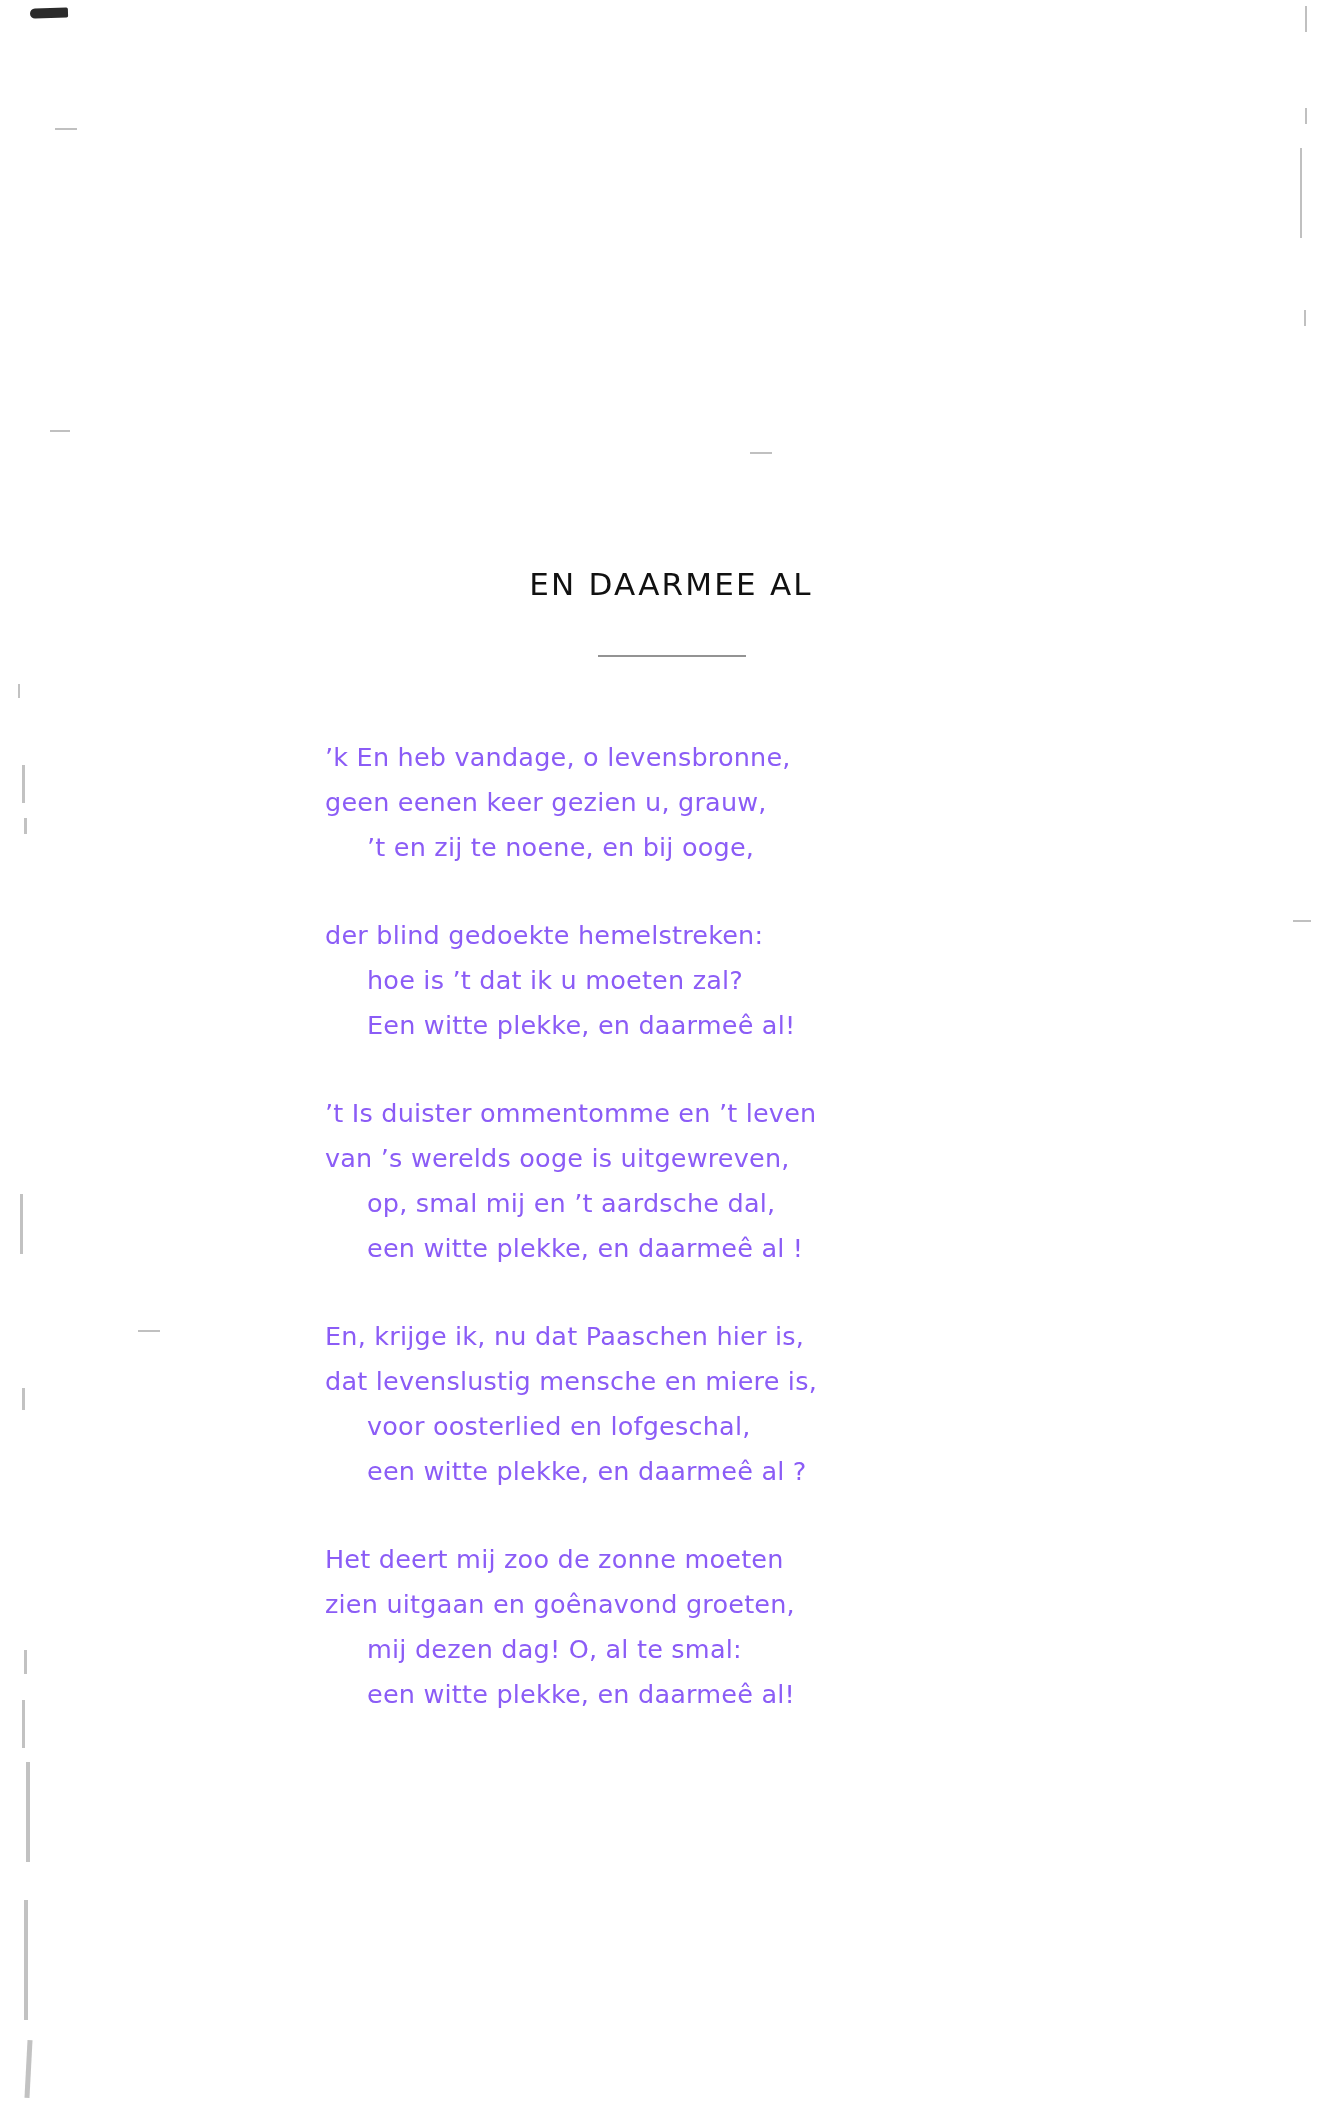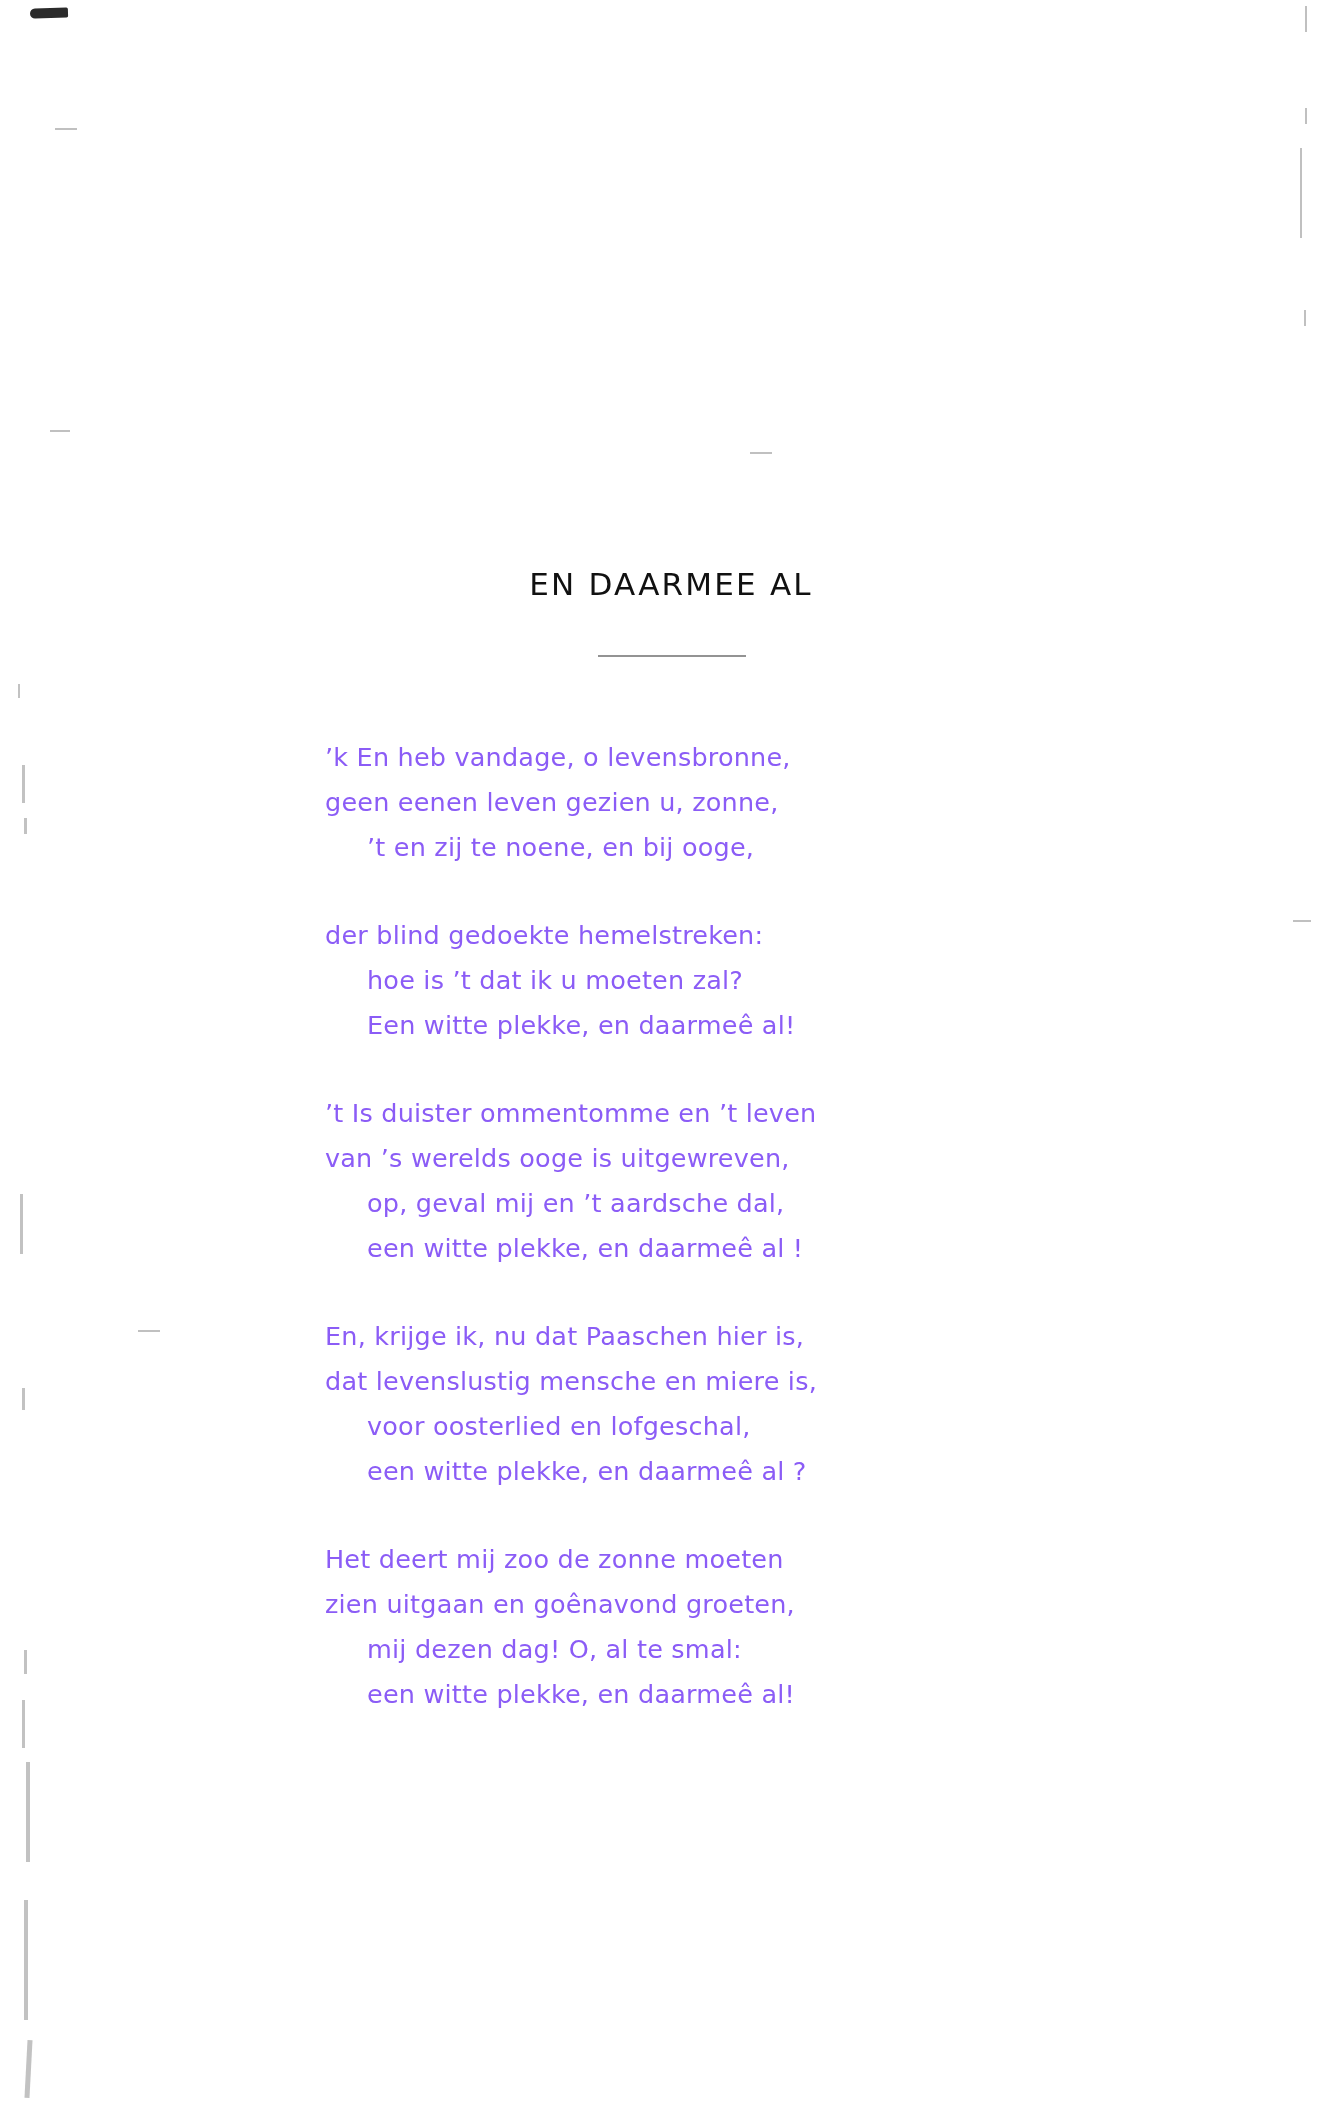--- a/index.html
+++ b/index.html
@@ -142,34 +142,34 @@
   <div class="streak" style="left:26px; top:2040px; width:5px; height:58px; transform:rotate(3deg);"></div>
 
   <h1 class="title">EN DAARMEE AL</h1>
 
   <div class="rule"></div>
 
   <div class="stanzas">
 
     <div class="stanza">
       <div class="line">’k En heb vandage, o levensbronne,</div>
-      <div class="line">geen eenen leven gezien u, zonne,</div>
+      <div class="line">geen eenen keer gezien u, grauw,</div>
       <div class="line indent">’t en zij te noene, en bij ooge,</div>
     </div>
 
     <div class="stanza">
       <div class="line">der blind gedoekte hemelstreken:</div>
       <div class="line indent">hoe is ’t dat ik u moeten zal?</div>
       <div class="line indent">Een witte plekke, en daarmeê al!</div>
     </div>
 
     <div class="stanza">
       <div class="line">’t Is duister ommentomme en ’t leven</div>
       <div class="line">van ’s werelds ooge is uitgewreven,</div>
-      <div class="line indent">op, geval mij en ’t aardsche dal,</div>
+      <div class="line indent">op, smal mij en ’t aardsche dal,</div>
       <div class="line indent">een witte plekke, en daarmeê al !</div>
     </div>
 
     <div class="stanza">
       <div class="line">En, krijge ik, nu dat Paaschen hier is,</div>
       <div class="line">dat levenslustig mensche en miere is,</div>
       <div class="line indent">voor oosterlied en lofgeschal,</div>
       <div class="line indent">een witte plekke, en daarmeê al ?</div>
     </div>
 

